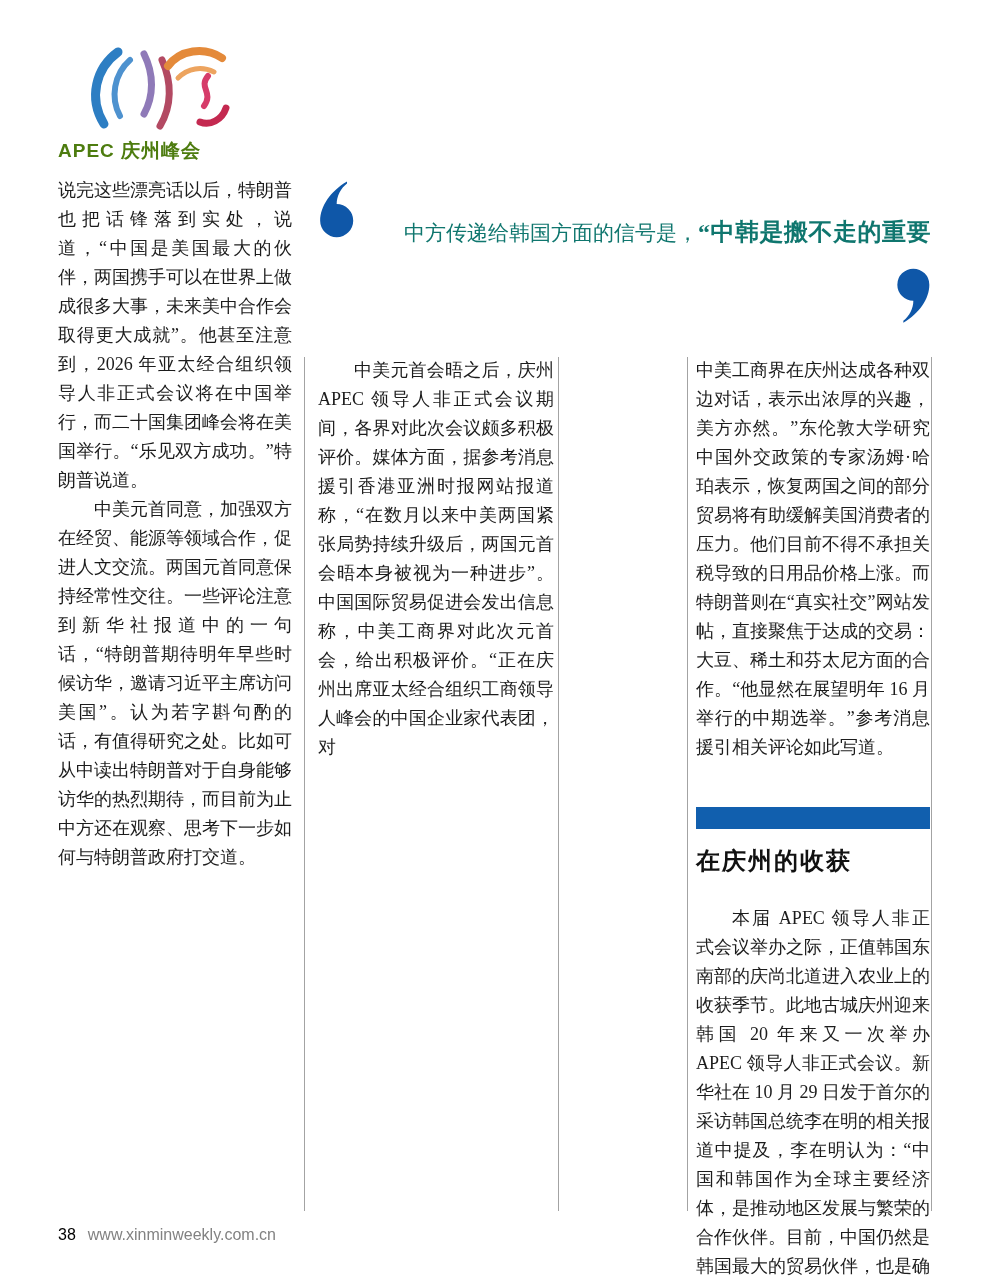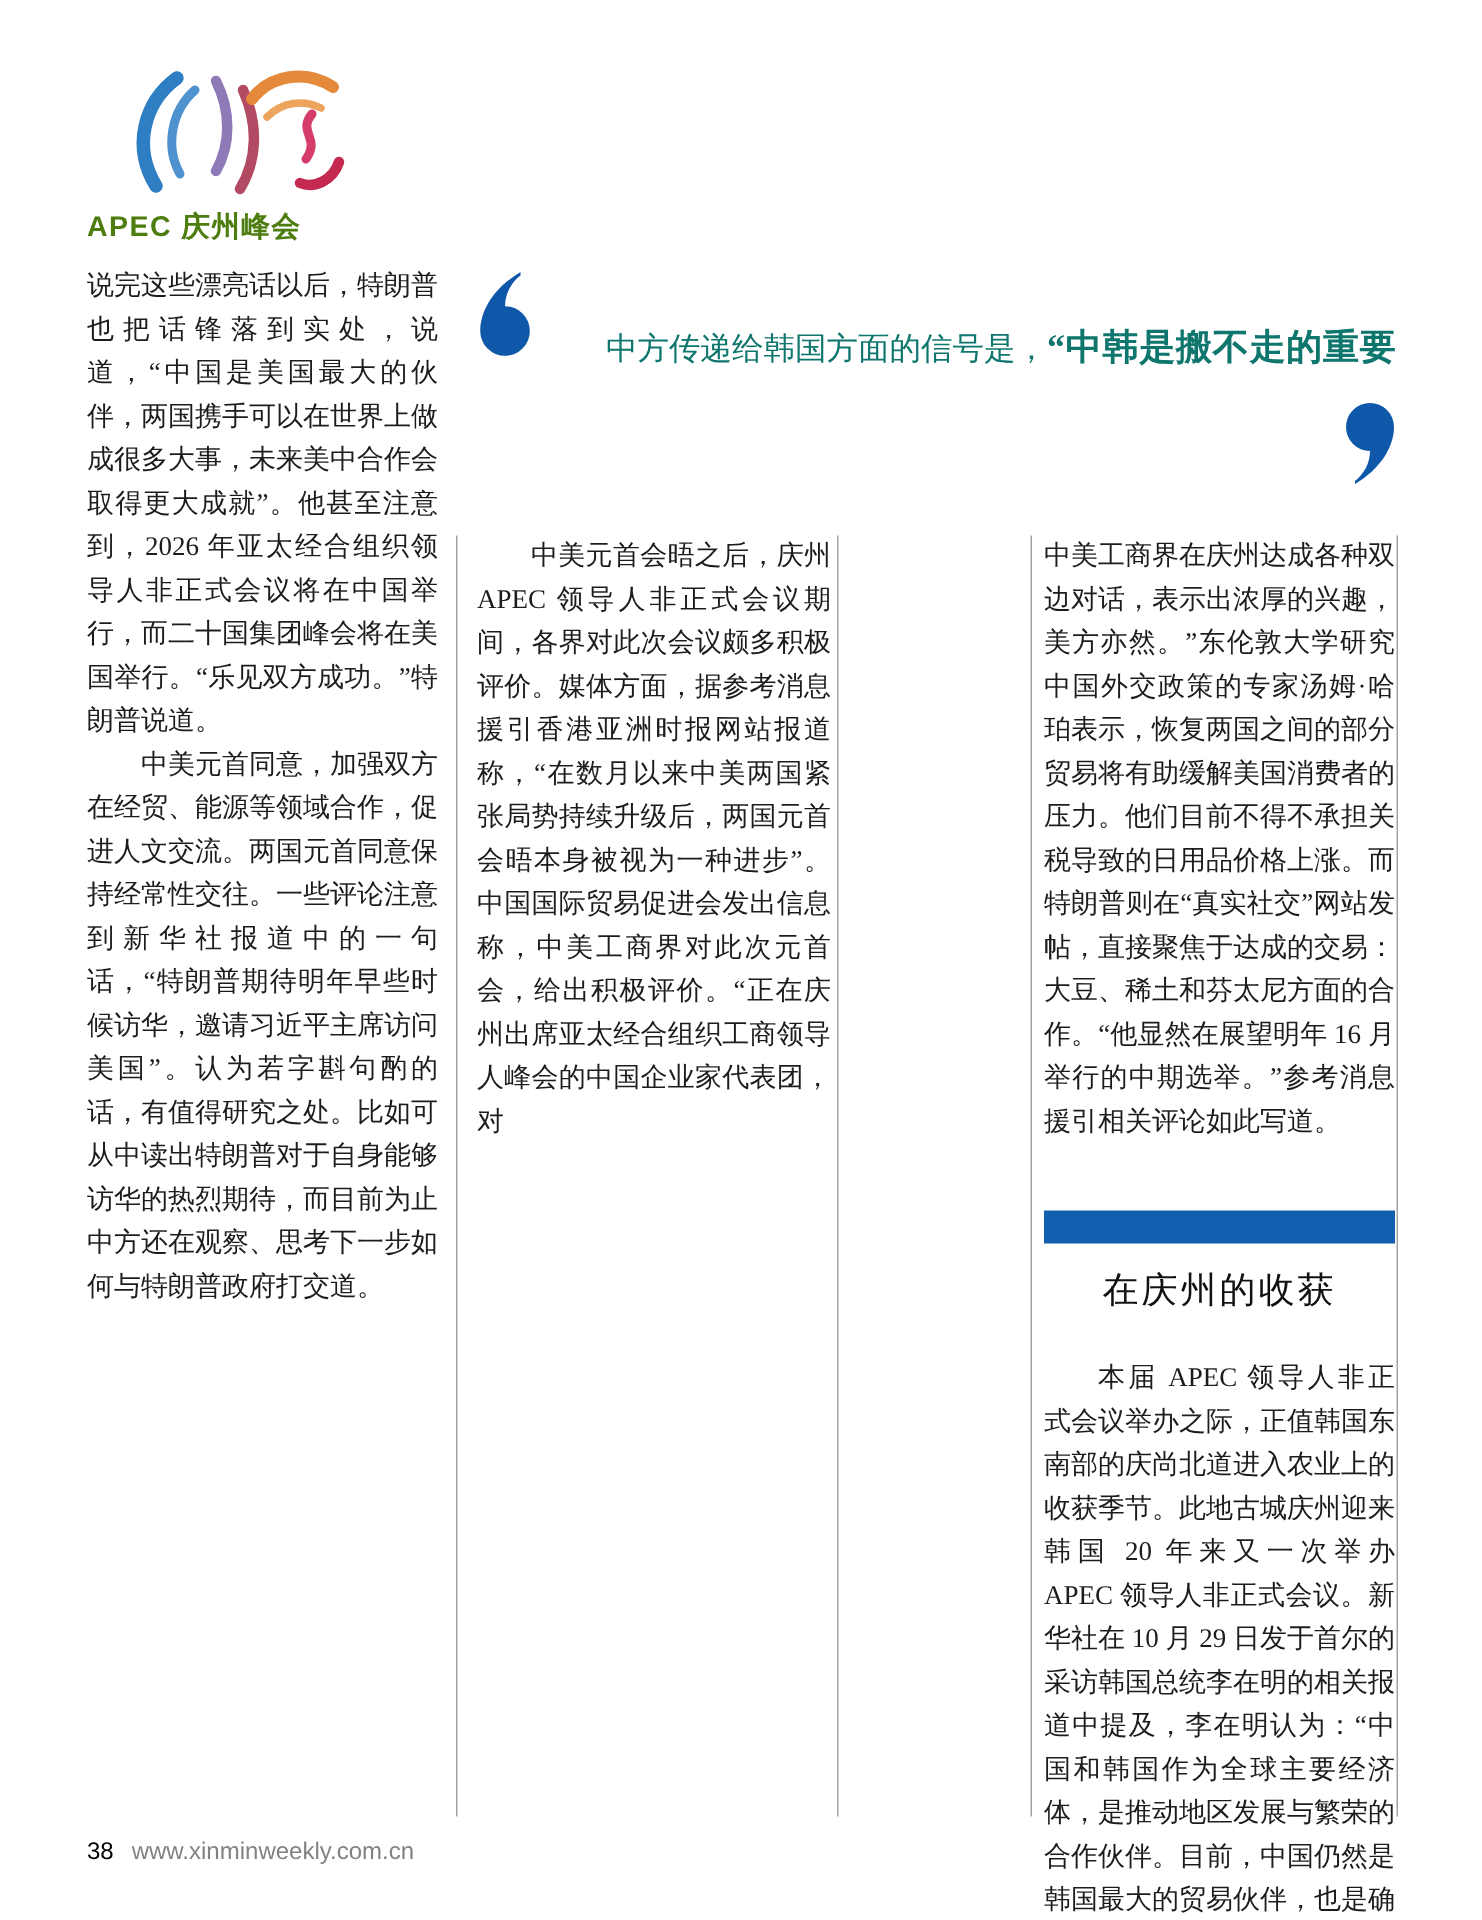--- a/index.html
+++ b/index.html
@@ -32,22 +32,22 @@
   #col2{left:318px;top:356px;width:236px;height:858px}
   #col3{left:696px;top:356px;width:234px;height:858px}
   .vline{position:absolute;top:357px;height:854px;width:1px;background:#a3a3a3}
   #vline1{left:304px}
   #vline2{left:558px}
   #vline3{left:687px}
   #vline4{left:931px}
   
   .bluebar{width:234px;height:22px;background:#115fae;margin-top:45px}
   #col3 h2{
-    font-size:24px;font-weight:normal;margin:15px 0 0;line-height:34px;
-    letter-spacing:2px;color:#111;text-align:center;
+    font-size:24px;font-weight:bold;margin:15px 0 0;line-height:34px;
+    letter-spacing:2px;color:#111;text-align:left;
   }
   #col3 .p-bottom{margin-top:26px}
   
   .footer{
     position:absolute;left:58px;top:1226px;
     font-family:"Liberation Sans","DejaVu Sans",sans-serif;
     font-size:16px;color:#828282;
   }
   .footer .pagenum{color:#000000;margin-right:12px}
 </style>

